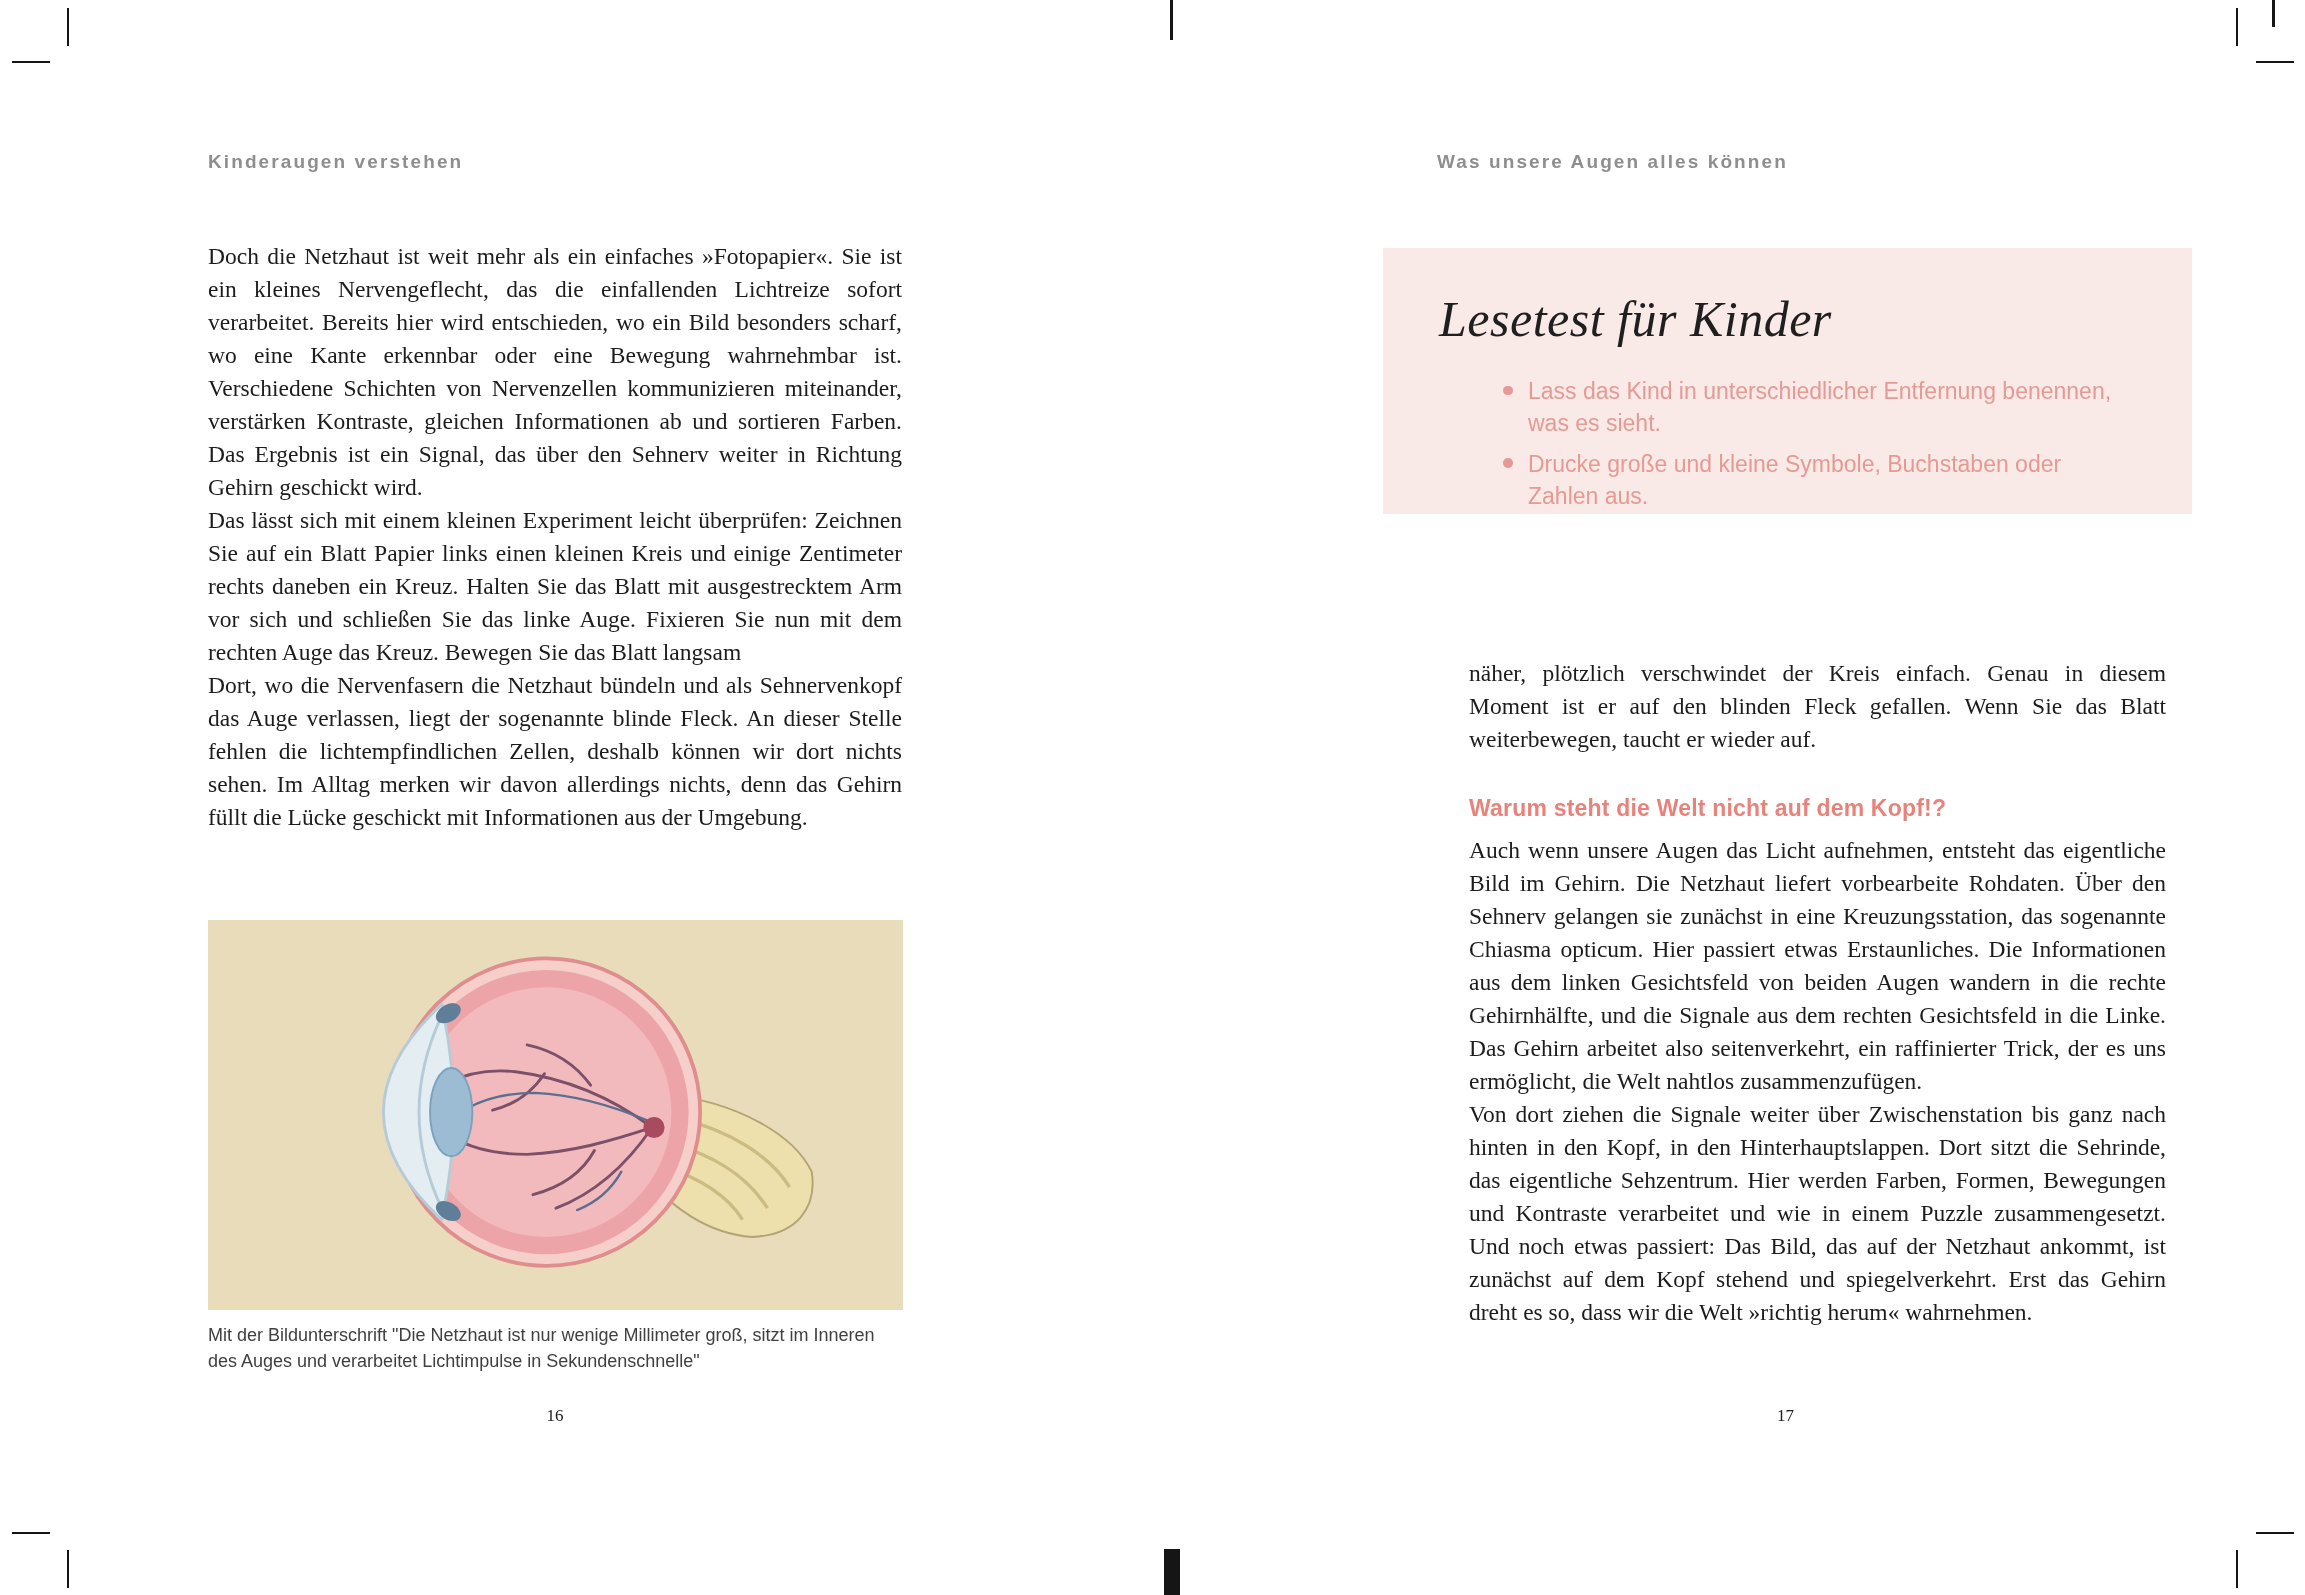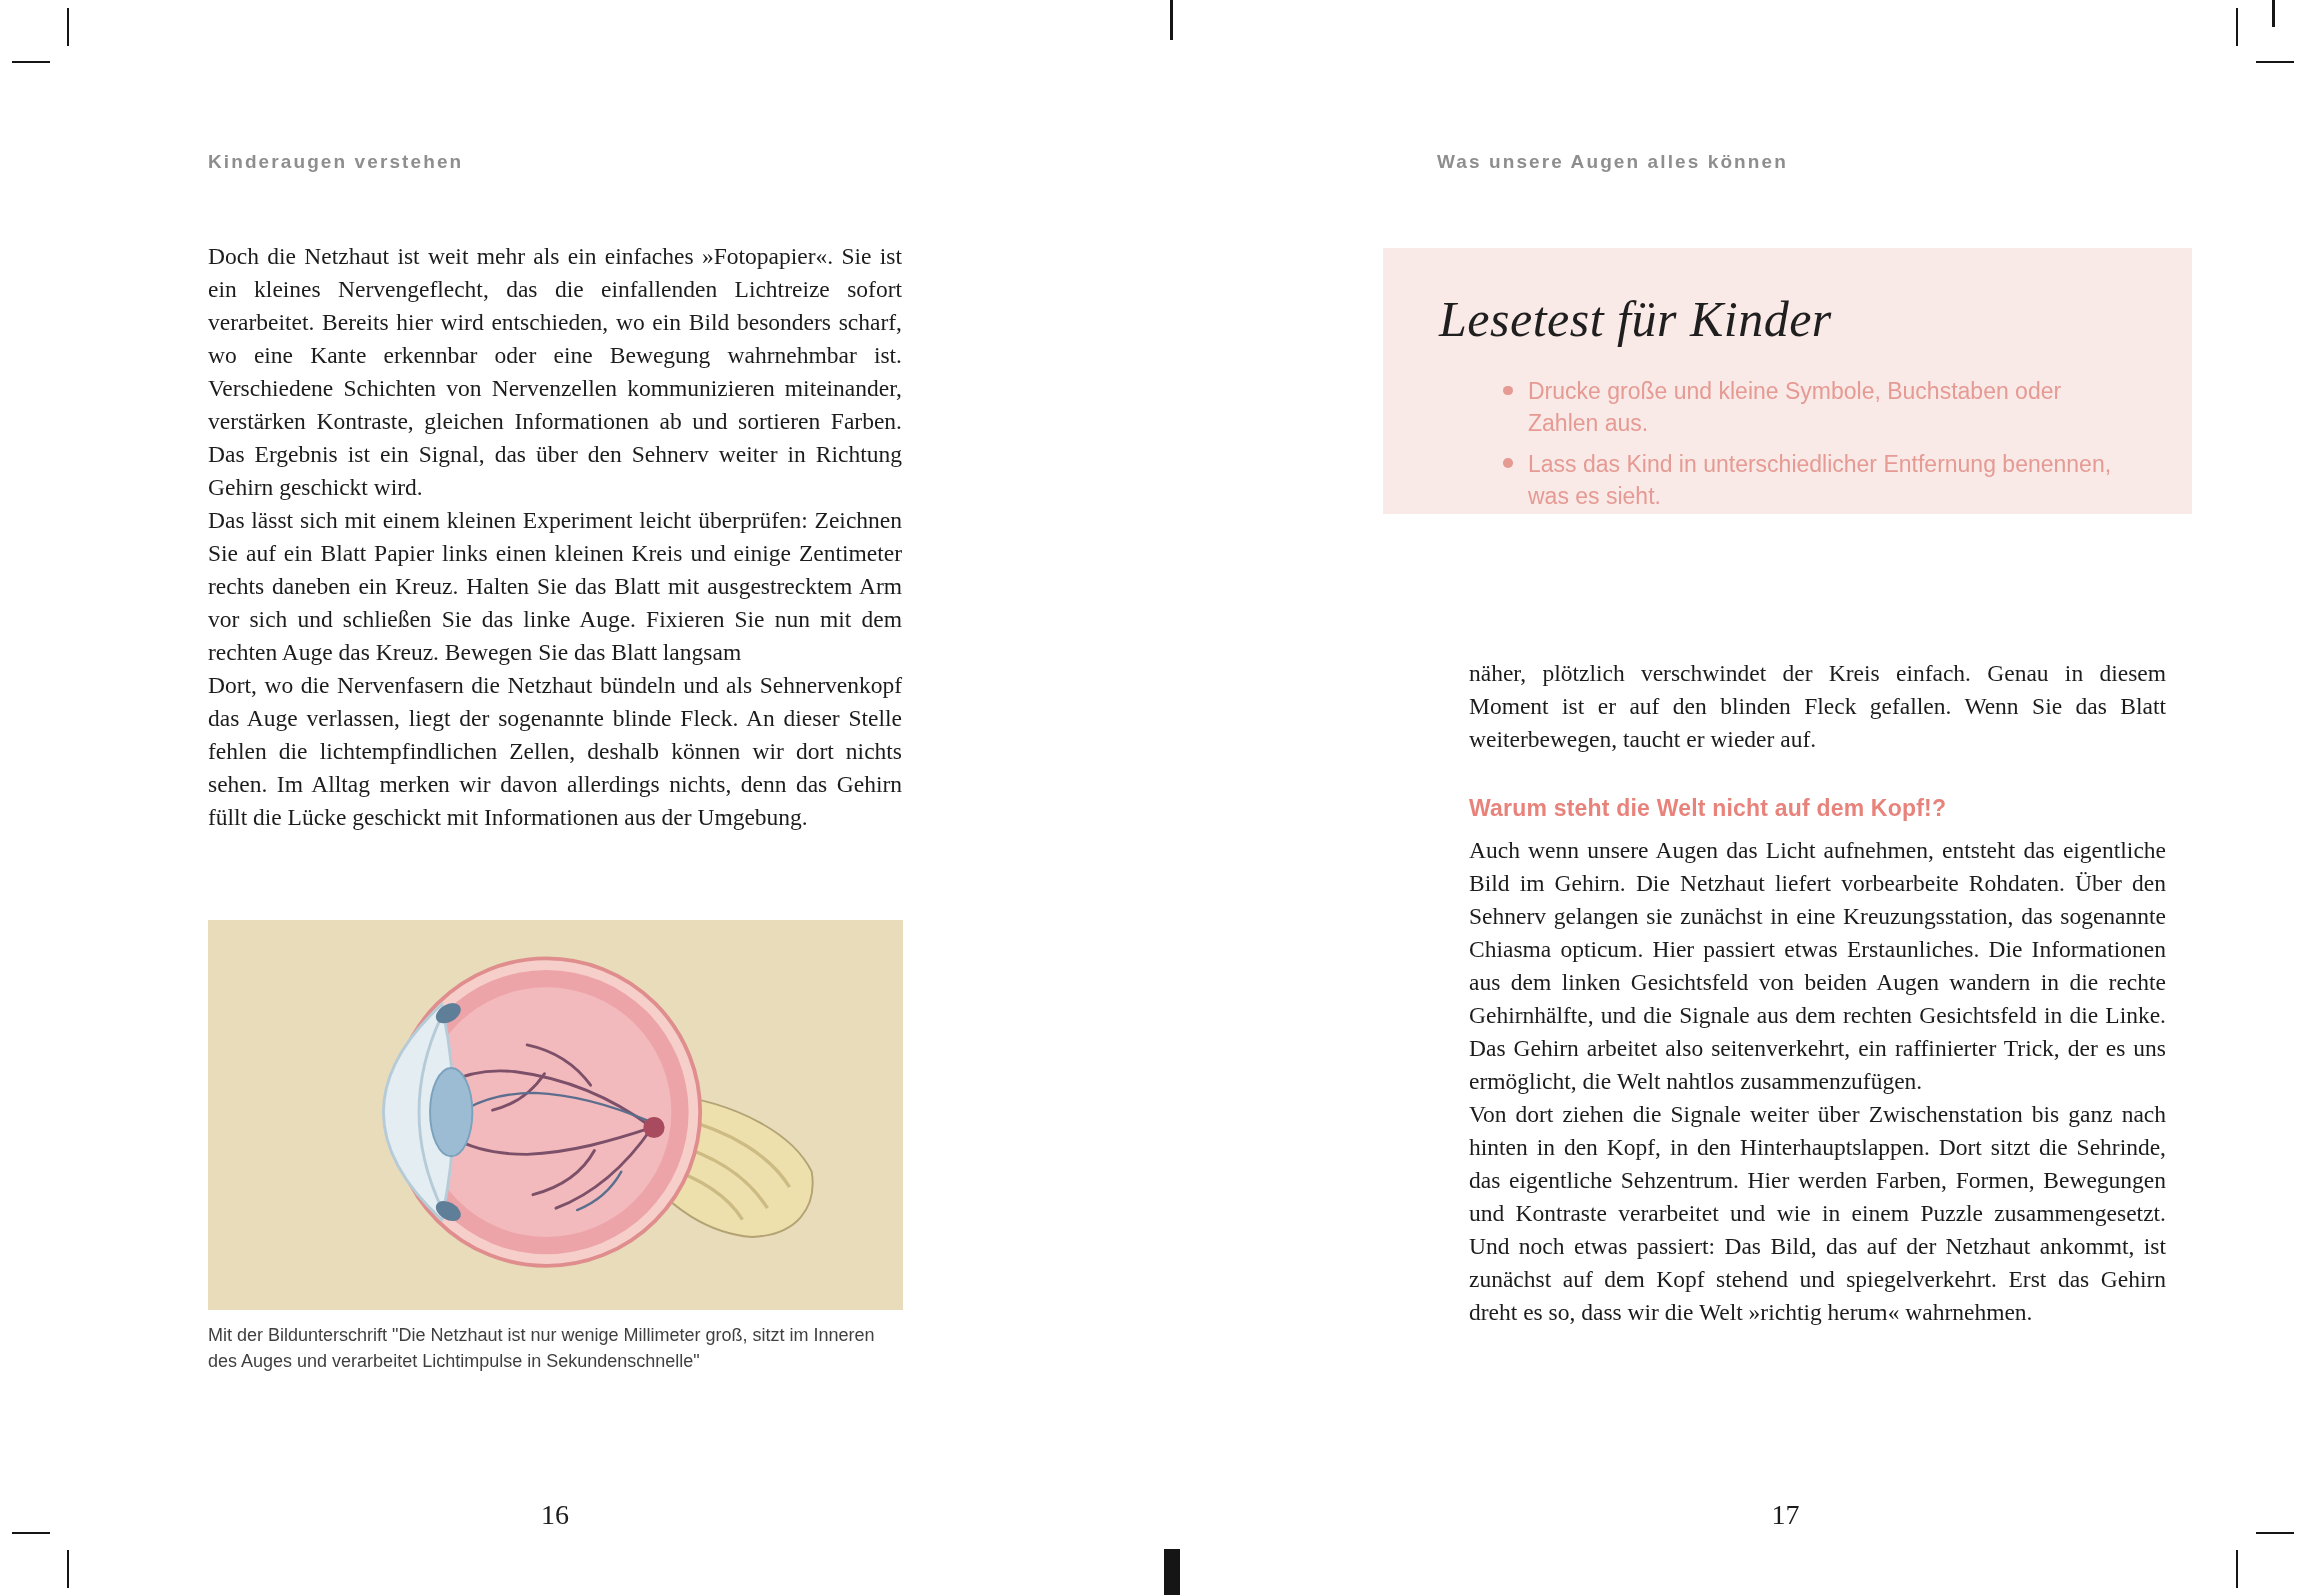--- a/index.html
+++ b/index.html
@@ -52,22 +52,22 @@
     left: 208px; top: 1322px;
     width: 695px;
     font-family: "Liberation Sans", sans-serif;
     font-size: 18px;
     line-height: 26px;
     color: #3f3f3f;
   }
 
   .page-number {
     position: absolute;
-    top: 1499px;
-    font-size: 28px;
+    top: 1406px;
+    font-size: 17px;
     color: #1c1c1c;
   }
   .pn-left  { left: 208px;  width: 694px; text-align: center; }
   .pn-right { left: 1437px; width: 697px; text-align: center; }
 
   
   .info-box {
     position: absolute;
     left: 1383px; top: 248px;
     width: 809px; height: 266px;
@@ -196,22 +196,22 @@
 
     <div class="page-number pn-left">16</div>
   </div>
 
   <div>
     <div class="running-header header-right">Was unsere Augen alles können</div>
 
     <div class="info-box">
       <h2 class="box-title">Lesetest für Kinder</h2>
       <ul class="box-list">
+        <li>Lass das Kind in unterschiedlicher Entfernung benennen, was es sieht.</li>
         <li>Drucke große und kleine Symbole, Buchstaben oder Zahlen aus.</li>
-        <li>Lass das Kind in unterschiedlicher Entfernung benennen, was es sieht.</li>
       </ul>
     </div>
 
     <div class="body-col right-col">
       <p>näher, plötzlich verschwindet der Kreis einfach. Genau in diesem Moment ist er auf den blinden Fleck gefallen. Wenn Sie das Blatt weiterbewegen, taucht er wieder auf.</p>
       <h3 class="subheading">Warum steht die Welt nicht auf dem Kopf!?</h3>
       <p>Auch wenn unsere Augen das Licht aufnehmen, entsteht das eigentliche Bild im Gehirn. Die Netzhaut liefert vorbearbeite Rohdaten. Über den Sehnerv gelangen sie zunächst in eine Kreuzungsstation, das sogenannte Chiasma opticum. Hier passiert etwas Erstaunliches. Die Informationen aus dem linken Gesichtsfeld von beiden Augen wandern in die rechte Gehirnhälfte, und die Signale aus dem rechten Gesichtsfeld in die Linke. Das Gehirn arbeitet also seitenverkehrt, ein raffinierter Trick, der es uns ermöglicht, die Welt nahtlos zusammenzufügen.</p>
       <p>Von dort ziehen die Signale weiter über Zwischenstation bis ganz nach hinten in den Kopf, in den Hinterhauptslappen. Dort sitzt die Sehrinde, das eigentliche Sehzentrum. Hier werden Farben, Formen, Bewegungen und Kontraste verarbeitet und wie in einem Puzzle zusammengesetzt. Und noch etwas passiert: Das Bild, das auf der Netzhaut ankommt, ist zunächst auf dem Kopf stehend und spiegelverkehrt. Erst das Gehirn dreht es so, dass wir die Welt »richtig herum« wahrnehmen.</p>
     </div>
 

